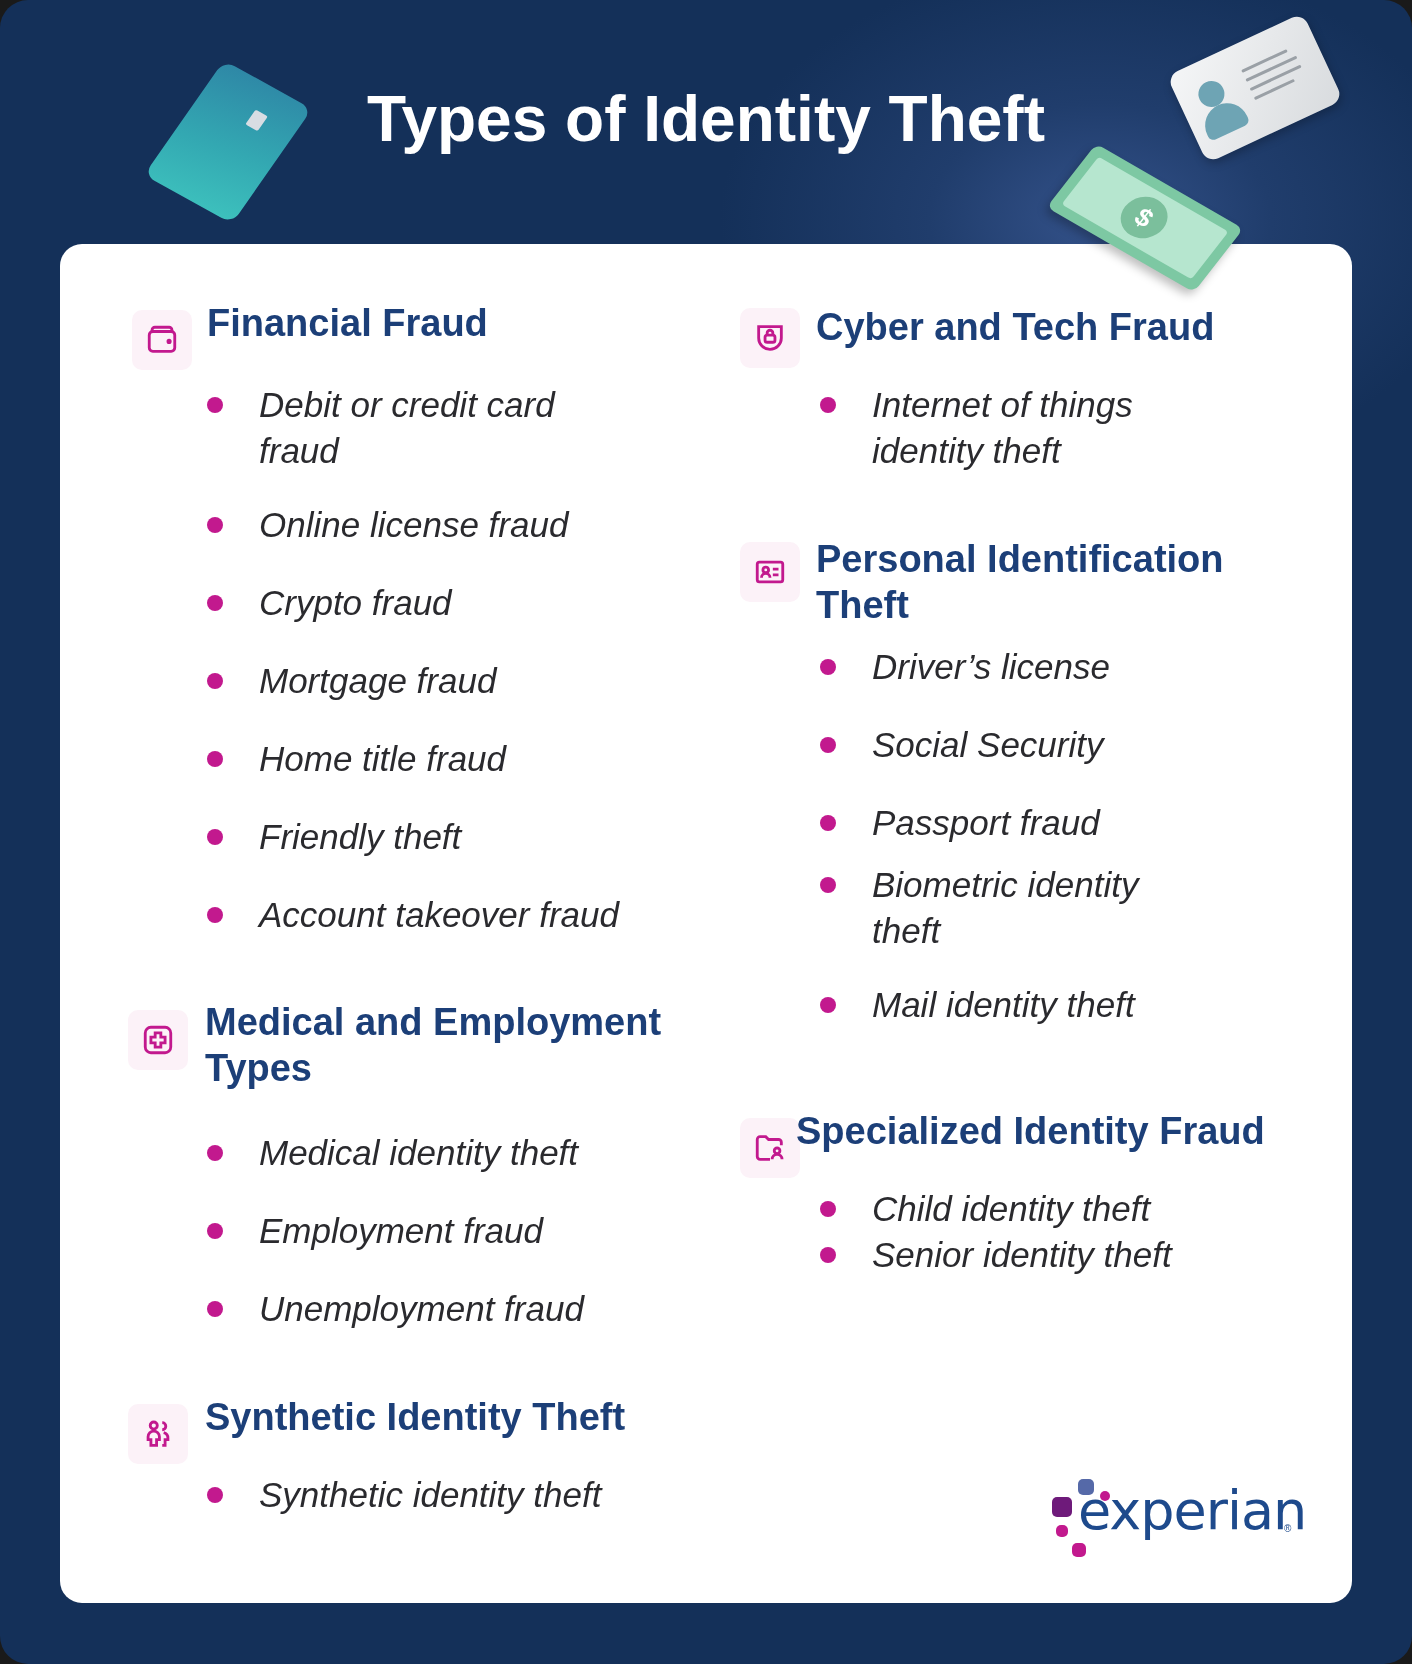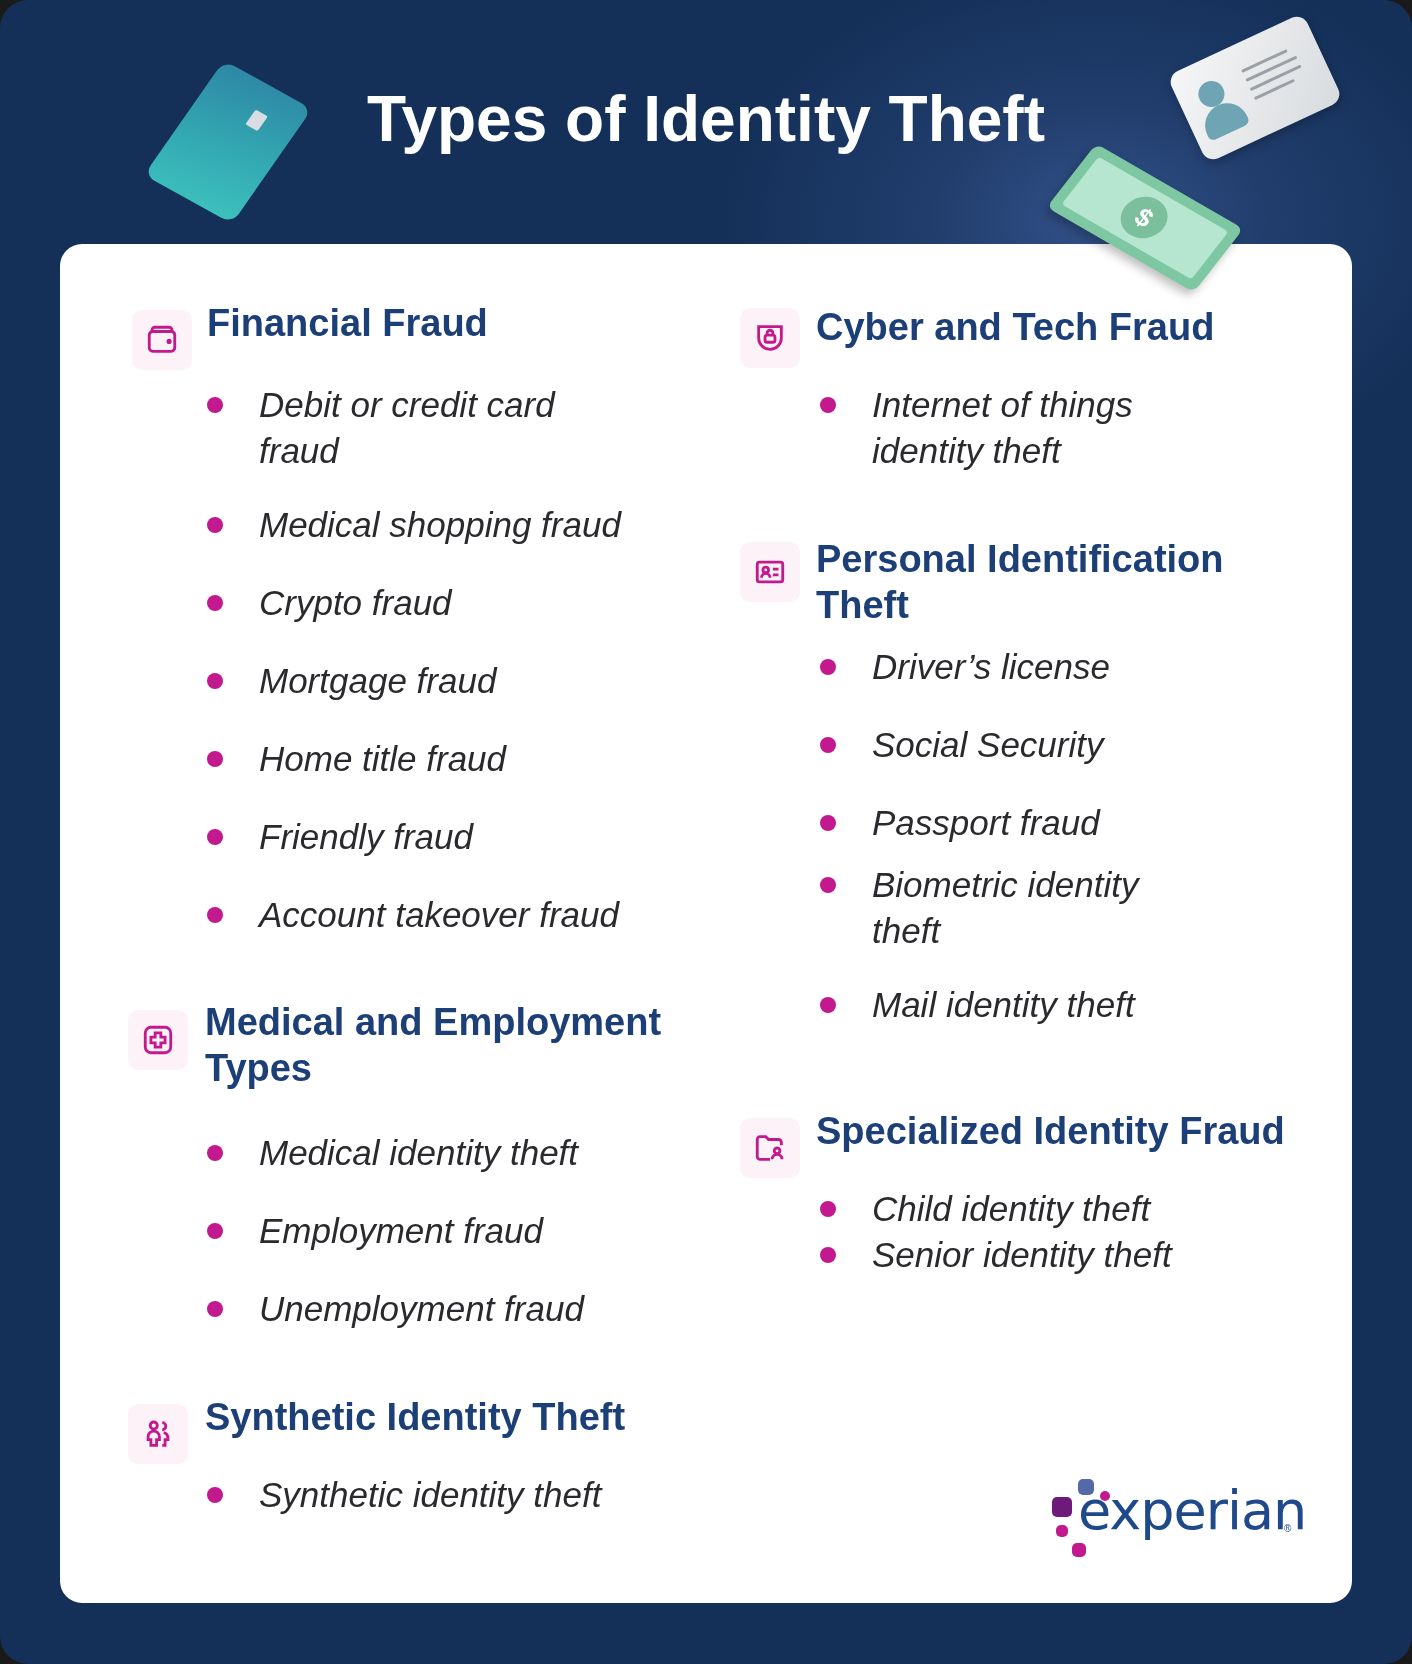--- a/index.html
+++ b/index.html
@@ -81,25 +81,25 @@
     <div class="sec-icon" style="left:72px;top:66px">
       <svg viewBox="0 0 24 24" fill="none" stroke="#c2198e" stroke-width="2">
           <rect x="3" y="6" width="18" height="14" rx="2.5"></rect>
           <path d="M5 6 V5 a2 2 0 0 1 2-2 h10 a2 2 0 0 1 2 2 v1"></path>
           <circle cx="17" cy="13" r="0.8" fill="#c2198e"></circle>
         </svg>
     </div>
     <div class="sec-title" style="left:147px;top:56px">Financial Fraud</div>
     <ul class="bullets" style="left:147px;top:138px;width:430px">
       <li style="margin-bottom:28px"><span class="dot"></span><span>Debit or credit card fraud</span></li>
-      <li style="margin-bottom:32px"><span class="dot"></span><span>Medical shopping fraud</span></li>
+      <li style="margin-bottom:32px"><span class="dot"></span><span>Online license fraud</span></li>
       <li style="margin-bottom:32px"><span class="dot"></span><span>Crypto fraud</span></li>
       <li style="margin-bottom:32px"><span class="dot"></span><span>Mortgage fraud</span></li>
       <li style="margin-bottom:32px"><span class="dot"></span><span>Home title fraud</span></li>
-      <li style="margin-bottom:32px"><span class="dot"></span><span>Friendly fraud</span></li>
+      <li style="margin-bottom:32px"><span class="dot"></span><span>Friendly theft</span></li>
       <li><span class="dot"></span><span>Account takeover fraud</span></li>
     </ul>
 
     <div class="sec-icon" style="left:68px;top:766px">
       <svg viewBox="0 0 24 24" fill="none" stroke="#c2198e" stroke-width="2">
           <rect x="3" y="3" width="18" height="18" rx="4"></rect>
           <path d="M10 7 h4 v3 h3 v4 h-3 v3 h-4 v-3 h-3 v-4 h3 z"></path>
         </svg>
     </div>
     <div class="sec-title" style="left:145px;top:755px;width:460px">Medical and Employment Types</div>
@@ -151,21 +151,21 @@
       <li><span class="dot"></span><span>Mail identity theft</span></li>
     </ul>
 
     <div class="sec-icon" style="left:680px;top:874px">
       <svg viewBox="0 0 24 24" fill="none" stroke="#c2198e" stroke-width="2">
           <path d="M12 20 H5 a2 2 0 0 1 -2 -2 V6 a2 2 0 0 1 2 -2 h4 l2 2 h7 a2 2 0 0 1 2 2 v2"></path>
           <circle cx="17" cy="14" r="2"></circle>
           <path d="M13.5 20 a3.5 3.5 0 0 1 7 0"></path>
         </svg>
     </div>
-    <div class="sec-title" style="left:756px;top:864px">Specialized Identity Fraud</div>
+    <div class="sec-title" style="left:736px;top:864px">Specialized Identity Fraud</div>
     <ul class="bullets" style="left:760px;top:942px;width:420px">
       <li><span class="dot"></span><span>Child identity theft</span></li>
       <li style="margin-bottom:32px"><span class="dot"></span><span>Senior identity theft</span></li>
     </ul>
   </div>
 
   <div class="bill">
     <div class="inner"></div>
     <div class="coin">$</div>
   </div>

